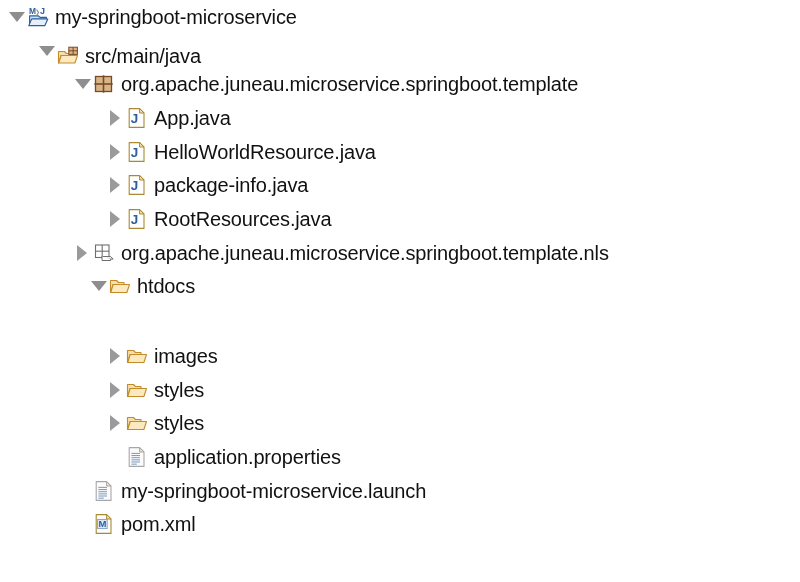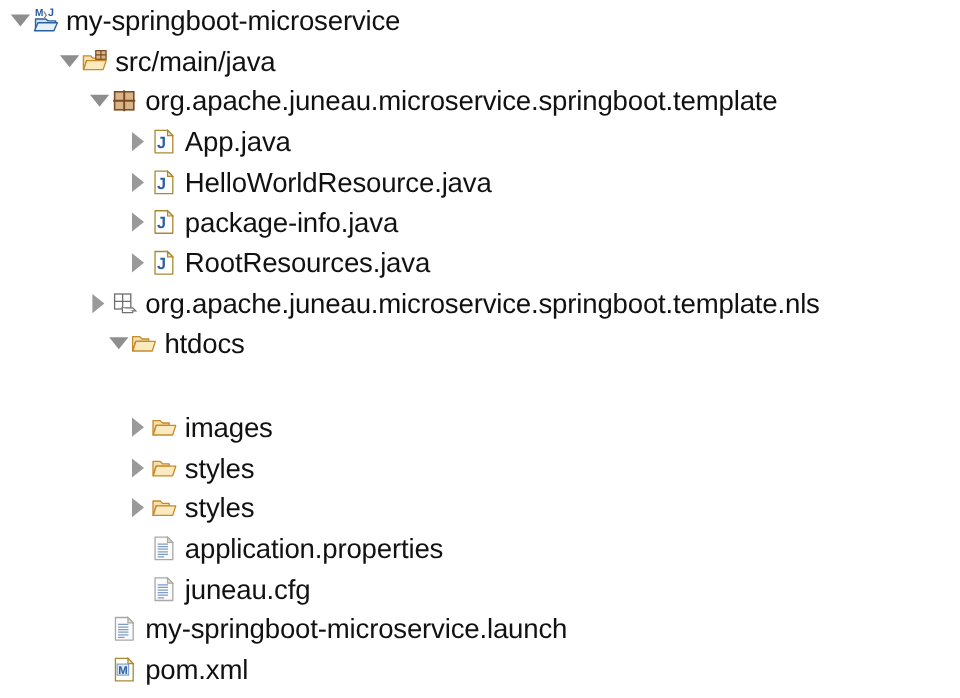--- a/index.html
+++ b/index.html
@@ -69,21 +69,21 @@
     height: 22px;
     flex: 0 0 22px;
     margin-right: 5px;
     margin-left: 0px;
     position: relative;
     display: block;
   }
   .icon svg { display:block; width:22px; height:22px; }
 
   .label {
-    font-size: 23px;
+    font-size: 20px;
     line-height: 22px;
     letter-spacing: -0.15px;
     color: #111111;
     padding-left: 1px;
   }
 </style>
 </head>
 <body>
 
 <div id="tree">
@@ -93,21 +93,21 @@
         <svg viewBox="0 0 22 22" xmlns="http://www.w3.org/2000/svg">
           <path d="M2.6 9.8 h8.6 l1.8 1.6 h6.4 v1.6 h-14 l-2.6 6.4 h-0.2 z" fill="#cfe2f5" stroke="#2b5f9e" stroke-width="1.15" stroke-linejoin="round"></path>
           <path d="M4.6 13 h16.2 l-2.9 6.6 h-16.1 z" fill="#e6f0fb" stroke="#2b5f9e" stroke-width="1.15" stroke-linejoin="round"></path>
           <text x="5.6" y="7.6" font-family="Liberation Sans, sans-serif" font-size="8.4" font-weight="bold" fill="#2b5f9e" text-anchor="middle">M</text>
           <text x="10.6" y="8.4" font-family="Liberation Sans, sans-serif" font-size="6" fill="#8a8a8a" text-anchor="middle">❯</text>
           <text x="15.6" y="7.6" font-family="Liberation Sans, sans-serif" font-size="9" font-weight="bold" fill="#2b5f9e" text-anchor="middle">J</text>
         </svg>
       </span>
       <span class="label">my-springboot-microservice</span>
     </div>
-    <div class="row" style="padding-left: 48px;">
+    <div class="row" style="padding-left: 37px; align-items: flex-end;">
       <span class="twisty down"></span>
       <span class="icon">
         <svg viewBox="0 0 22 22" xmlns="http://www.w3.org/2000/svg">
           <path d="M1.5 6.5 h6 l2 2 h5.5 v2 h-11 l-2.2 7.5 h-0.3 z" fill="#f6dfab" stroke="#c58b2a" stroke-width="1.1" stroke-linejoin="round"></path>
           <path d="M4.2 10.5 h16.3 l-2.6 7.5 h-16.2 z" fill="#fbe9c0" stroke="#c58b2a" stroke-width="1.1" stroke-linejoin="round"></path>
           <rect x="11.8" y="2.2" width="8.6" height="7.2" fill="#d8b48a" stroke="#7a4a20" stroke-width="1"></rect>
           <line x1="16.1" y1="2.2" x2="16.1" y2="9.4" stroke="#7a4a20" stroke-width="1"></line>
           <line x1="11.8" y1="5.8" x2="20.4" y2="5.8" stroke="#7a4a20" stroke-width="1"></line>
         </svg>
       </span>
@@ -230,56 +230,40 @@
           <line x1="5.4" y1="7.4" x2="14" y2="7.4" stroke="#7f9dc4" stroke-width="1.05"></line>
           <line x1="5.4" y1="9.55" x2="14" y2="9.55" stroke="#7f9dc4" stroke-width="1.05"></line>
           <line x1="5.4" y1="11.7" x2="14" y2="11.7" stroke="#7f9dc4" stroke-width="1.05"></line>
           <line x1="5.4" y1="13.85" x2="14" y2="13.85" stroke="#7f9dc4" stroke-width="1.05"></line>
           <line x1="5.4" y1="16" x2="14" y2="16" stroke="#7f9dc4" stroke-width="1.05"></line>
           <line x1="5.4" y1="18.15" x2="10.8" y2="18.15" stroke="#7f9dc4" stroke-width="1.05"></line>
         </svg>
       </span>
       <span class="label">application.properties</span>
     </div>
-    <div class="row" style="padding-left: 106px;">
+    <div class="row" style="padding-left: 73px;">
       <span class="twisty none"></span>
       <span class="icon">
         <svg viewBox="0 0 22 22" xmlns="http://www.w3.org/2000/svg">
           <path d="M3.2 1.6 h10.4 l4.4 4.4 v14.4 h-14.8 z" fill="#fbfbfb" stroke="#a8a8a8" stroke-width="1.1" stroke-linejoin="round"></path>
           <path d="M13.6 1.6 v4.4 h4.4 z" fill="#efe0b4" stroke="#a8a8a8" stroke-width="1"></path>
           <line x1="5.4" y1="7.4" x2="14" y2="7.4" stroke="#7f9dc4" stroke-width="1.05"></line>
           <line x1="5.4" y1="9.55" x2="14" y2="9.55" stroke="#7f9dc4" stroke-width="1.05"></line>
           <line x1="5.4" y1="11.7" x2="14" y2="11.7" stroke="#7f9dc4" stroke-width="1.05"></line>
           <line x1="5.4" y1="13.85" x2="14" y2="13.85" stroke="#7f9dc4" stroke-width="1.05"></line>
           <line x1="5.4" y1="16" x2="14" y2="16" stroke="#7f9dc4" stroke-width="1.05"></line>
           <line x1="5.4" y1="18.15" x2="10.8" y2="18.15" stroke="#7f9dc4" stroke-width="1.05"></line>
         </svg>
       </span>
-      <span class="label">juneau.cfg</span>
+      <span class="label">my-springboot-microservice.launch</span>
     </div>
     <div class="row" style="padding-left: 73px;">
       <span class="twisty none"></span>
       <span class="icon">
         <svg viewBox="0 0 22 22" xmlns="http://www.w3.org/2000/svg">
-          <path d="M3.2 1.6 h10.4 l4.4 4.4 v14.4 h-14.8 z" fill="#fbfbfb" stroke="#a8a8a8" stroke-width="1.1" stroke-linejoin="round"></path>
-          <path d="M13.6 1.6 v4.4 h4.4 z" fill="#efe0b4" stroke="#a8a8a8" stroke-width="1"></path>
-          <line x1="5.4" y1="7.4" x2="14" y2="7.4" stroke="#7f9dc4" stroke-width="1.05"></line>
-          <line x1="5.4" y1="9.55" x2="14" y2="9.55" stroke="#7f9dc4" stroke-width="1.05"></line>
-          <line x1="5.4" y1="11.7" x2="14" y2="11.7" stroke="#7f9dc4" stroke-width="1.05"></line>
-          <line x1="5.4" y1="13.85" x2="14" y2="13.85" stroke="#7f9dc4" stroke-width="1.05"></line>
-          <line x1="5.4" y1="16" x2="14" y2="16" stroke="#7f9dc4" stroke-width="1.05"></line>
-          <line x1="5.4" y1="18.15" x2="10.8" y2="18.15" stroke="#7f9dc4" stroke-width="1.05"></line>
-        </svg>
-      </span>
-      <span class="label">my-springboot-microservice.launch</span>
-    </div>
-    <div class="row" style="padding-left: 73px;">
-      <span class="twisty none"></span>
-      <span class="icon">
-        <svg viewBox="0 0 22 22" xmlns="http://www.w3.org/2000/svg">
           <path d="M3.2 1.6 h10.4 l4.4 4.4 v14.4 h-14.8 z" fill="#ffffff" stroke="#a98a33" stroke-width="1.1" stroke-linejoin="round"></path>
           <path d="M13.6 1.6 v4.4 h4.4 z" fill="#f2e2b8" stroke="#a98a33" stroke-width="1"></path>
           <rect x="4.6" y="6.4" width="9.6" height="9.2" fill="#dce9f6" stroke="#7f9dc4" stroke-width="0.9"></rect>
           <text x="9.4" y="14.4" font-family="Liberation Sans, sans-serif" font-size="9.5" font-weight="bold" fill="#2b5f9e" text-anchor="middle">M</text>
         </svg>
       </span>
       <span class="label">pom.xml</span>
     </div>
   </div>
 

